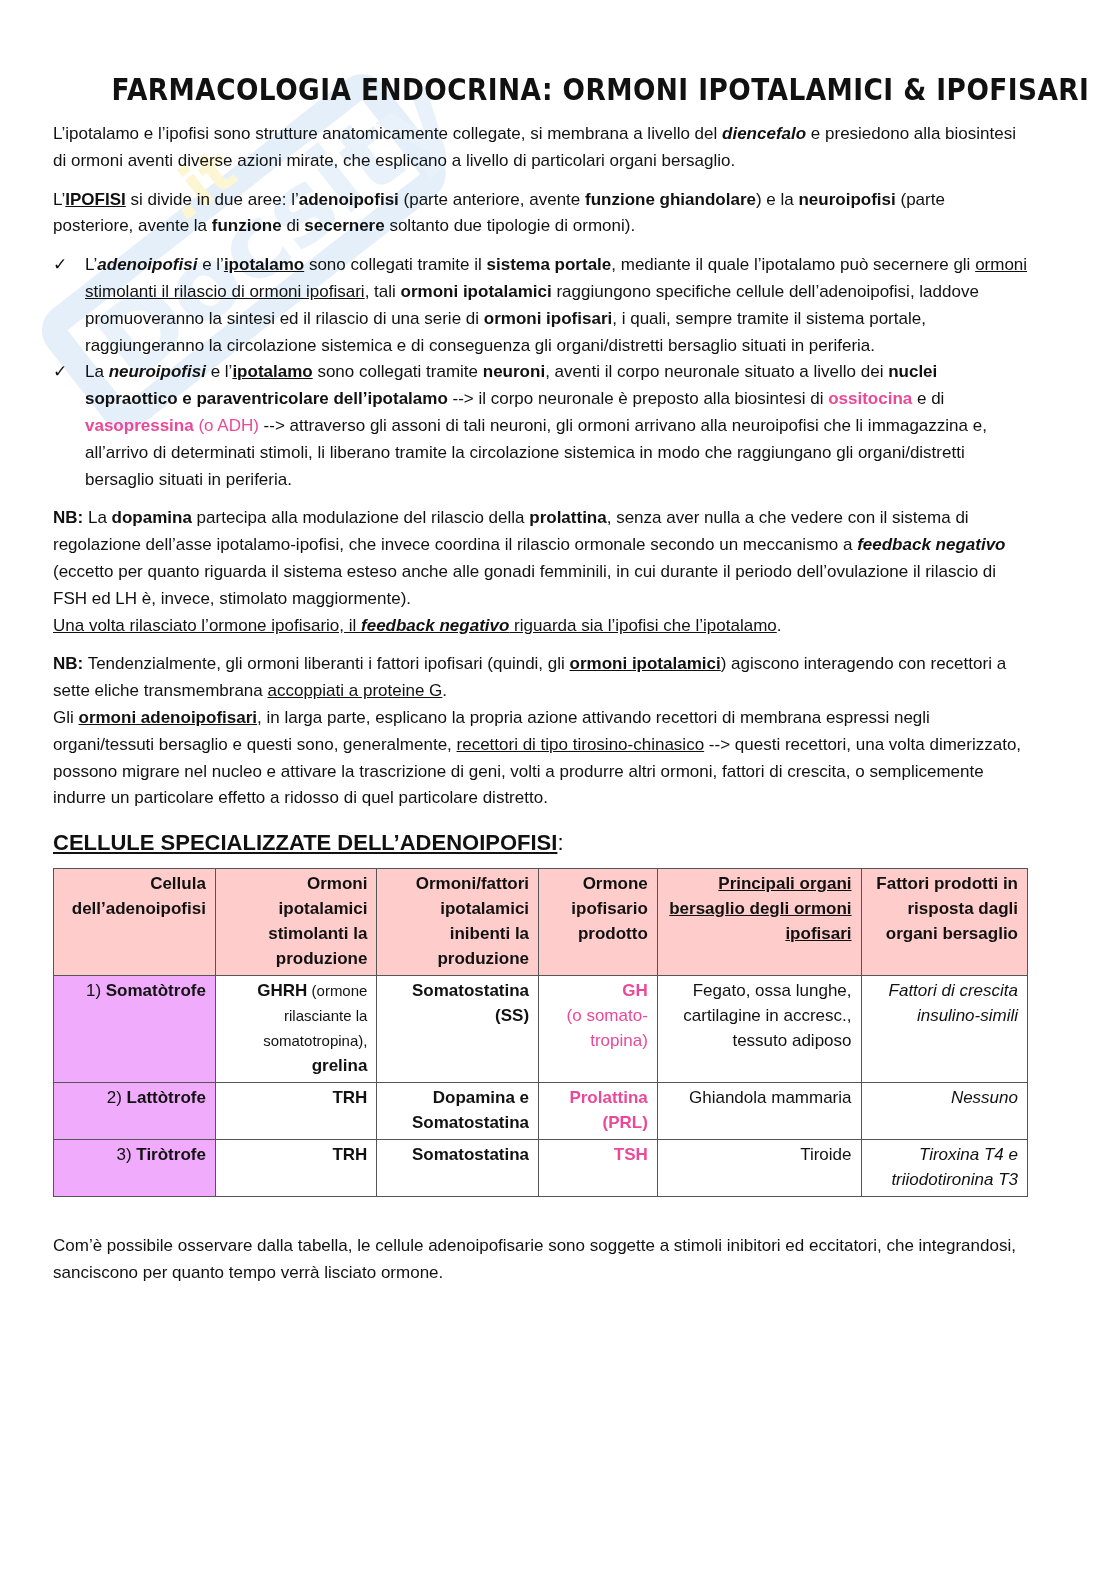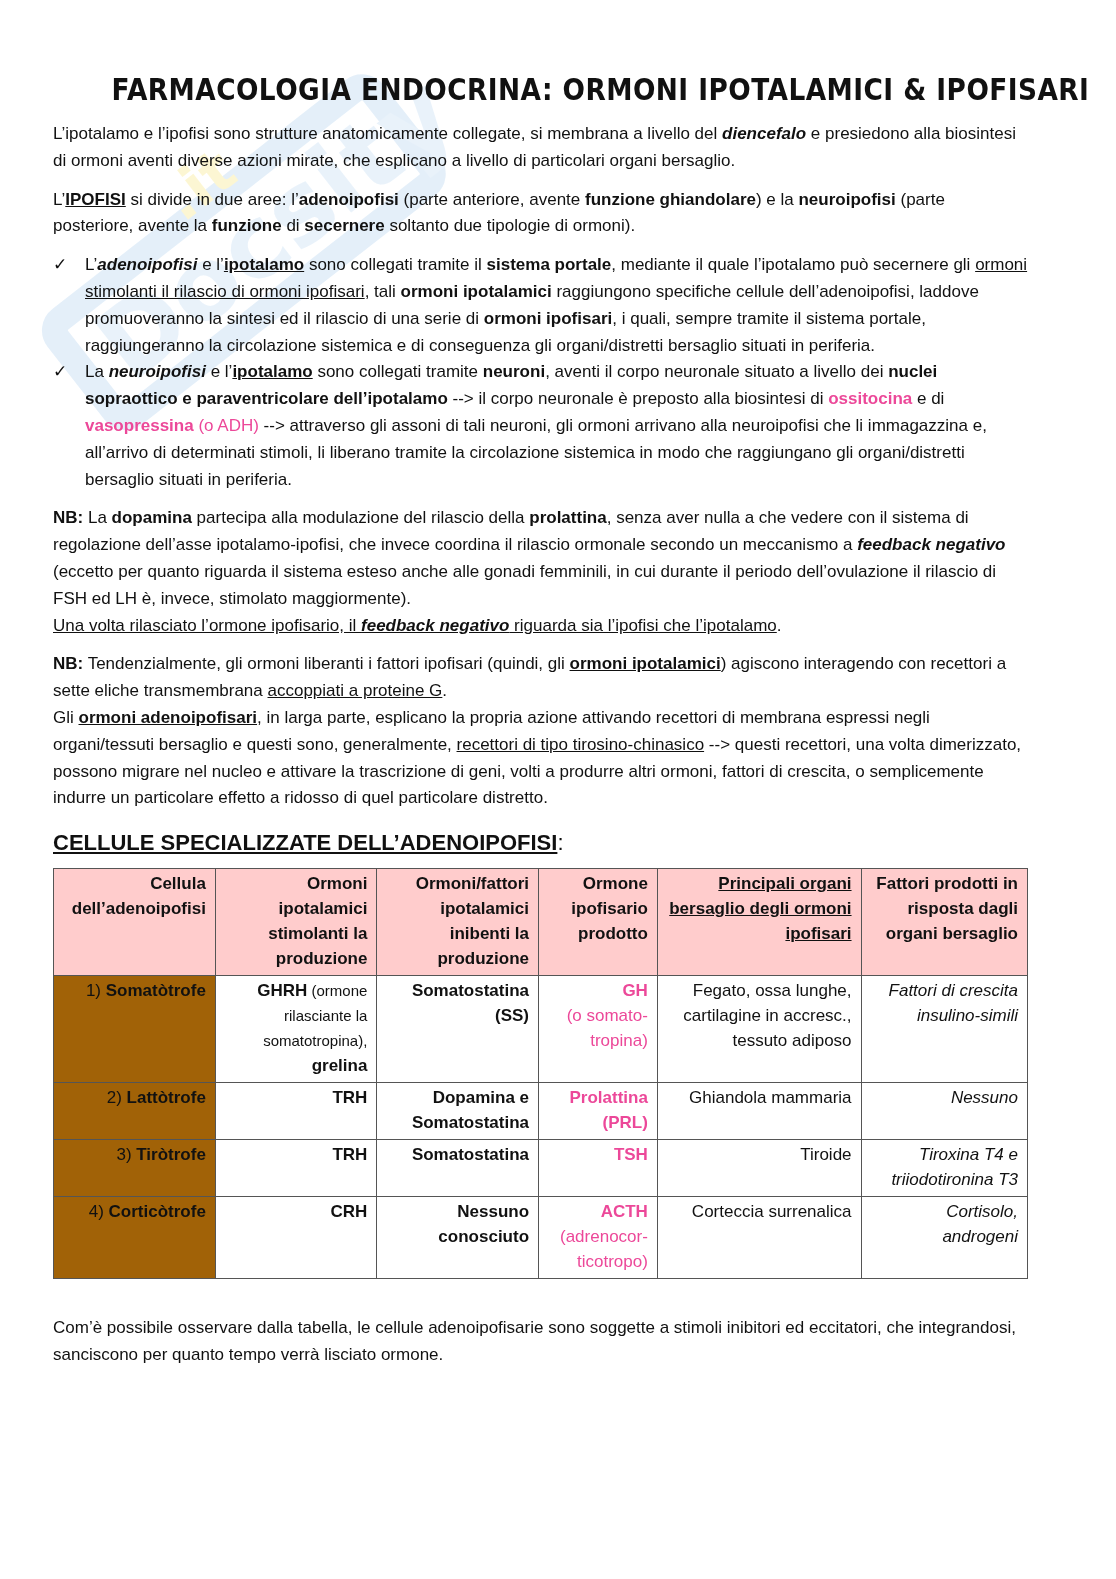--- a/index.html
+++ b/index.html
@@ -29,21 +29,21 @@
   ul.checks li .check { position: absolute; left: 0; top: 0; font-size: 17px; }
   .section-title { margin: 18px 0 12px 0; font-weight: bold; font-size: 22px; }
   table {
     border-collapse: collapse; width: 975px; font-size: 17px; margin-top: 4px;
   }
   th, td {
     border: 1.5px solid #555; vertical-align: top; text-align: right;
     padding: 2px 9px 4px 9px; line-height: 25px;
   }
   th { background: #ffcccc; font-weight: bold; height: 96px; }
-  td.cell-name { background: #a16207; }
+  td.cell-name { background: #f0abfc; }
   td .small { font-size: 15px; font-weight: normal; }
   .col1 { width: 143px; } .col2 { width: 143px; } .col3 { width: 143px; }
   .col4 { width: 100px; } .col5 { width: 186px; text-decoration: underline; } .col6 { width: 148px; }
   .closing { margin-top: 36px; }
 </style>
 </head>
 <body>
 
 <svg class="watermark" viewBox="0 0 460 380">
   <g transform="rotate(-38 230 190)">
@@ -119,26 +119,18 @@
         <td class="i">Nessuno</td>
       </tr>
       <tr style="height:50px">
         <td class="cell-name"><span>3) </span><span class="b">Tiròtrofe</span></td>
         <td class="b">TRH</td>
         <td class="b">Somatostatina</td>
         <td class="b red">TSH</td>
         <td>Tiroide</td>
         <td class="i">Tiroxina T4 e triiodotironina T3</td>
       </tr>
-      <tr style="height:76px">
-        <td class="cell-name"><span>4) </span><span class="b">Corticòtrofe</span></td>
-        <td class="b">CRH</td>
-        <td class="b">Nessuno conosciuto</td>
-        <td><span class="b red">ACTH</span><br><span class="red">(adrenocor-ticotropo)</span></td>
-        <td>Corteccia surrenalica</td>
-        <td class="i">Cortisolo, androgeni</td>
-      </tr>
     </tbody>
   </table>
 
   <p class="closing">Com’è possibile osservare dalla tabella, le cellule adenoipofisarie sono soggette a stimoli inibitori ed eccitatori, che integrandosi, sanciscono per quanto tempo verrà lisciato ormone.</p>
 
 </div>
 
 </body></html>

